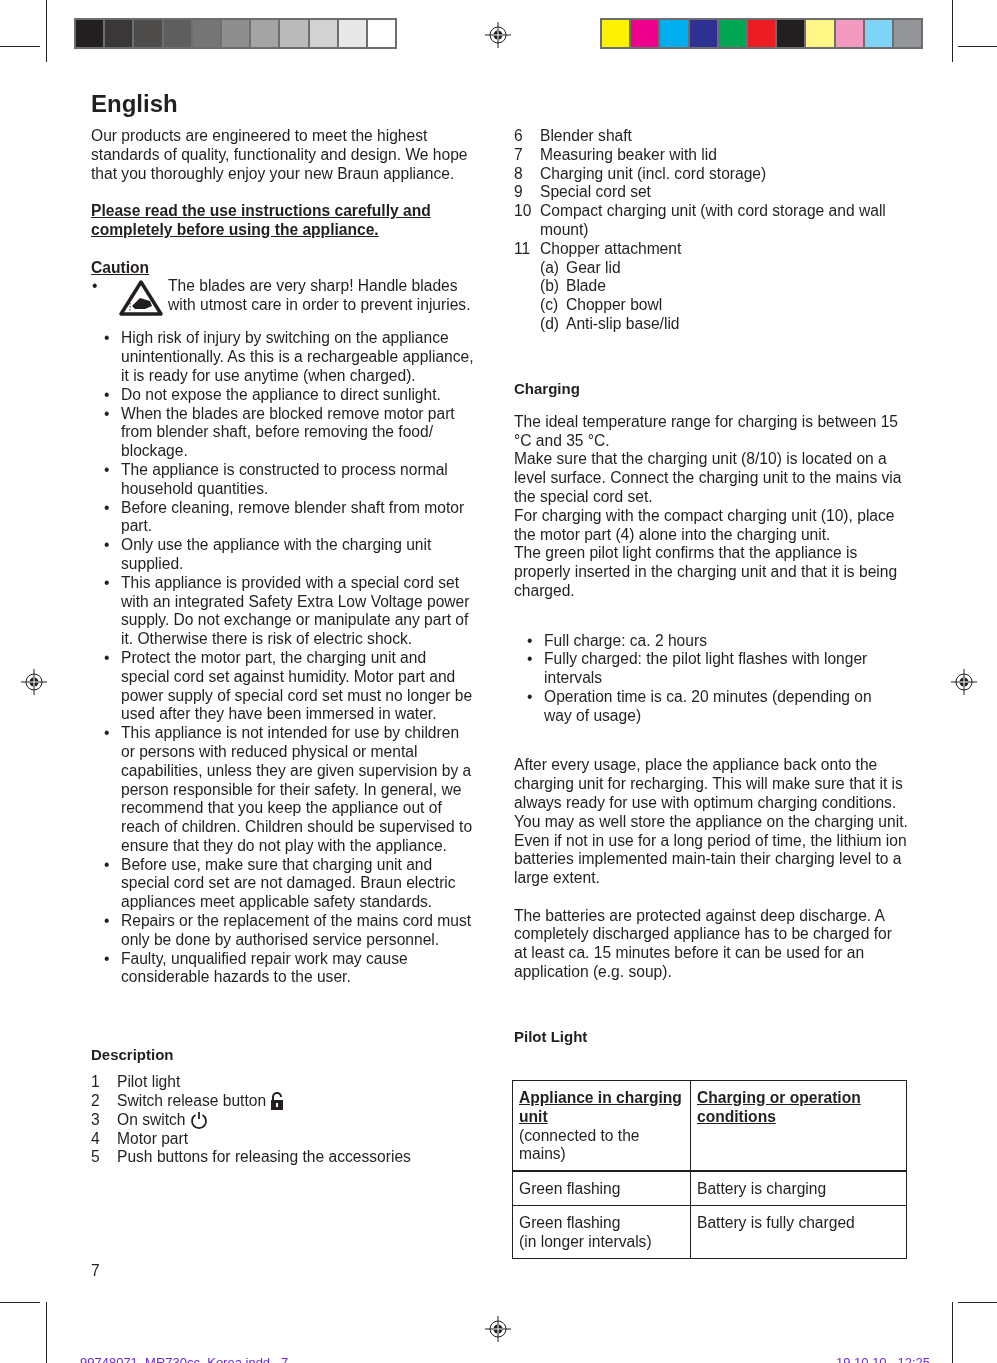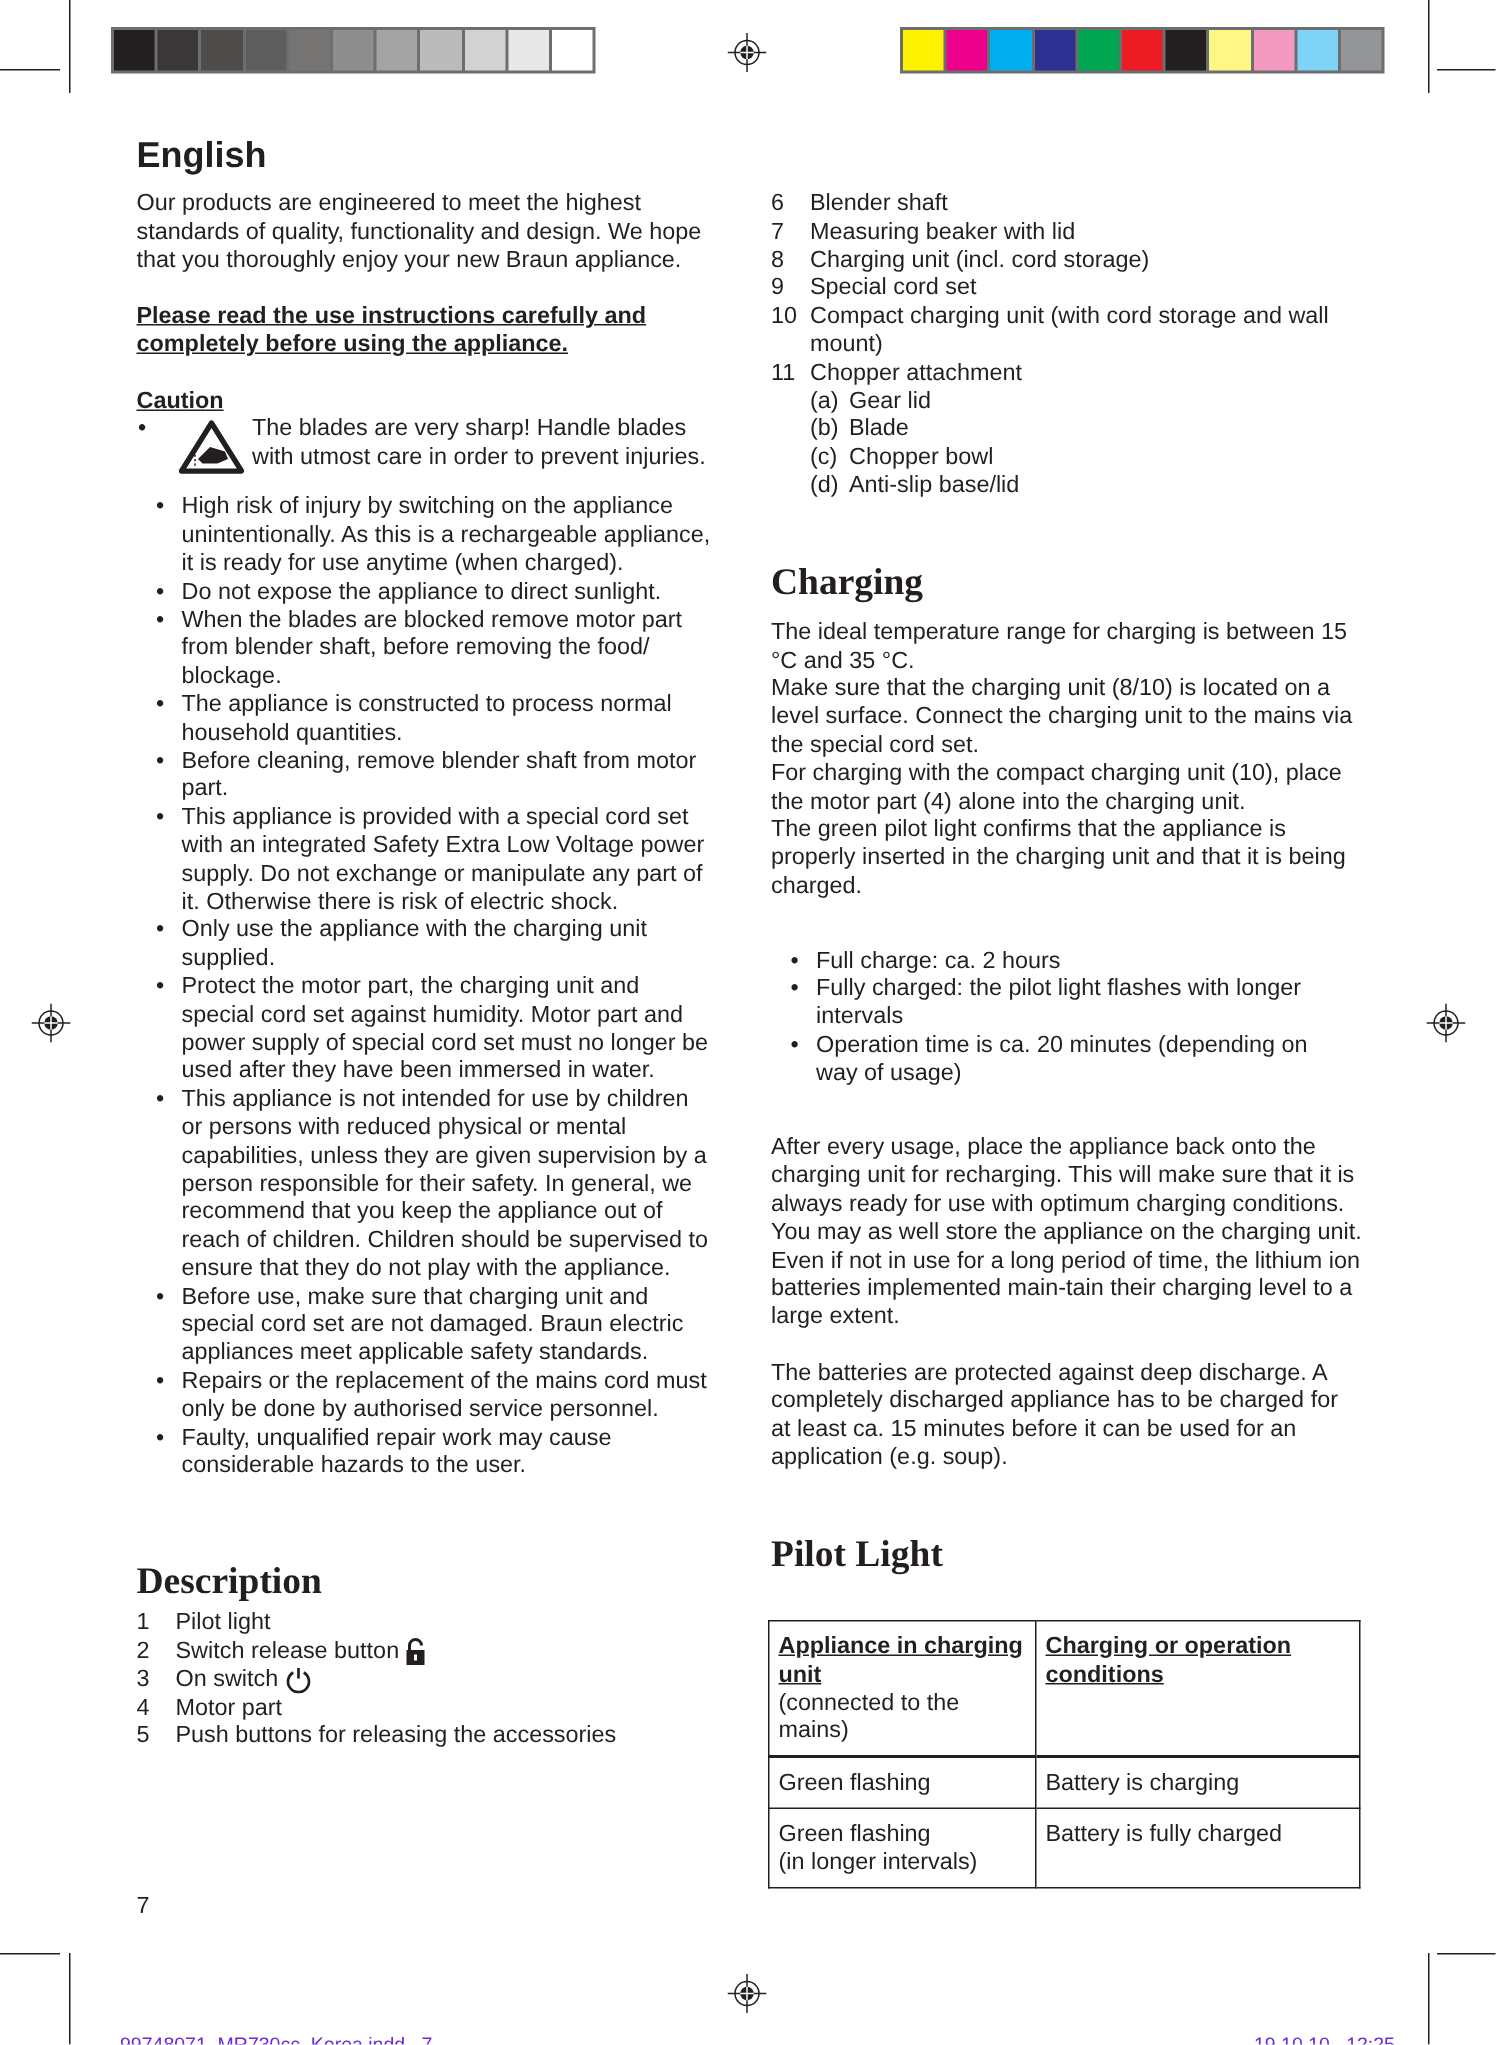--- a/index.html
+++ b/index.html
@@ -14,21 +14,21 @@
   .crop-v { position: absolute; width: 1px; background: #231f20; }
   
   .bar { position: absolute; top: 18px; height: 31px; display: flex; background: #6d6e70; padding: 2px; box-sizing: border-box; gap: 2px; }
   .bar .sw { height: 100%; }
   
   .reg { position: absolute; width: 26px; height: 26px; }
   
   .col { position: absolute; font-size: 15.6px; line-height: 18.8px; }
   .col p { margin: 0; }
   h1.title { position: absolute; left: 91px; top: 90px; margin: 0; font-size: 24px; font-weight: bold; }
-  h2 { margin: 0; font-size: 25px; font-weight: bold; line-height: 24px; font-family: Liberation Serif, serif; }
+  h2 { margin: 0; font-size: 15px; font-weight: bold; line-height: 24px; }
   .bold { font-weight: bold; text-decoration: underline; }
   .gap { height: 18.8px; }
   ul.bul { list-style: none; margin: 12px; padding: 0; }
   ul.bul li { position: relative; padding-left: 18px; }
   ul.bul li::before { content: "•"; position: absolute; left: 1px; top: 0; }
   ol.num { list-style: none; margin: 0; padding: 0; }
   ol.num li { display: flex; }
   ol.num li .n { width: 26px; flex: none; }
   ol.sub { list-style: none; margin: 0; padding: 0 0 0 26px; }
   ol.sub li { display: flex; }
@@ -128,22 +128,22 @@
       <line x1="12" y1="24" x2="12" y2="32" stroke="#231f20" stroke-width="1" stroke-dasharray="1.5 1.5"></line>
     </svg>
     <span>The blades are very sharp! Handle blades with utmost care in order to prevent injuries.</span>
   </div>
   <ul class="bul" id="caution-list">
       <li>High risk of injury by switching on the appliance unintentionally. As this is a rechargeable appliance, it is ready for use anytime (when charged).</li>
       <li>Do not expose the appliance to direct sunlight.</li>
       <li>When the blades are blocked remove motor part from blender shaft, before removing the food/ blockage.</li>
       <li>The appliance is constructed to process normal household quantities.</li>
       <li>Before cleaning, remove blender shaft from motor part.</li>
+      <li>Only use the appliance with the charging unit supplied.</li>
       <li>This appliance is provided with a special cord set with an integrated Safety Extra Low Voltage power supply. Do not exchange or manipulate any part of it. Otherwise there is risk of electric shock.</li>
-      <li>Only use the appliance with the charging unit supplied.</li>
       <li>Protect the motor part, the charging unit and special cord set against humidity. Motor part and power supply of special cord set must no longer be used after they have been immersed in water.</li>
       <li>This appliance is not intended for use by children or persons with reduced physical or mental capabilities, unless they are given supervision by a person responsible for their safety. In general, we recommend that you keep the appliance out of reach of children. Children should be supervised to ensure that they do not play with the appliance.</li>
       <li>Before use, make sure that charging unit and special cord set are not damaged. Braun electric appliances meet applicable safety standards.</li>
       <li>Repairs or the replacement of the mains cord must only be done by authorised service personnel.</li>
       <li>Faulty, unqualified repair work may cause considerable hazards to the user.</li>
     </ul>
 
   <div style="height:44px;"></div>
   <h2>Description</h2>
   <div style="height:6px;"></div>

